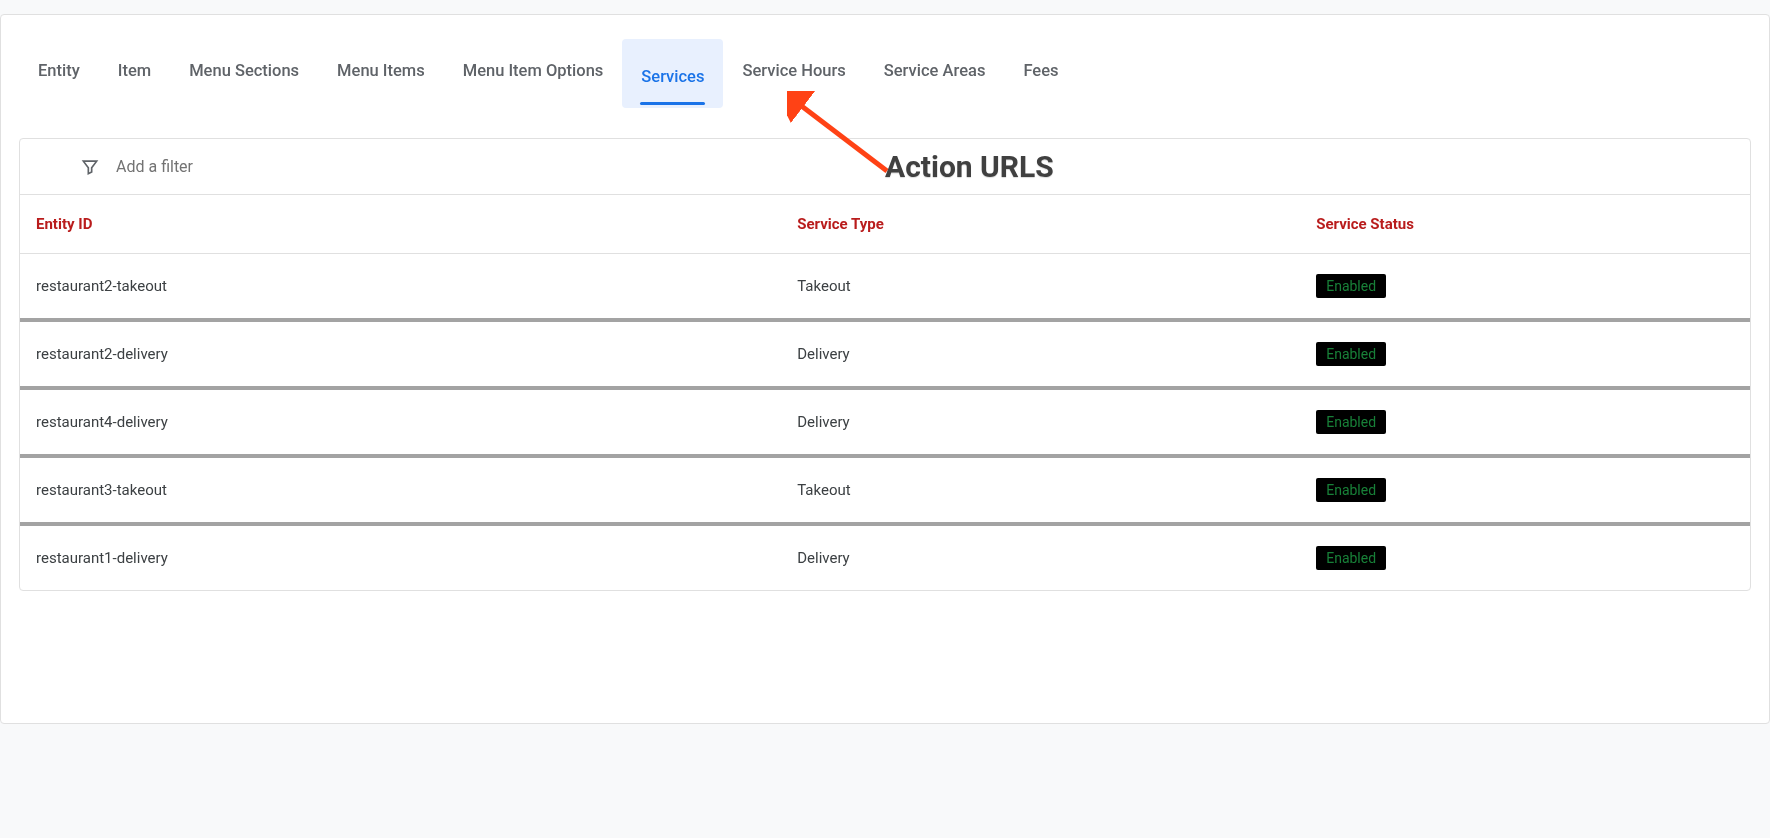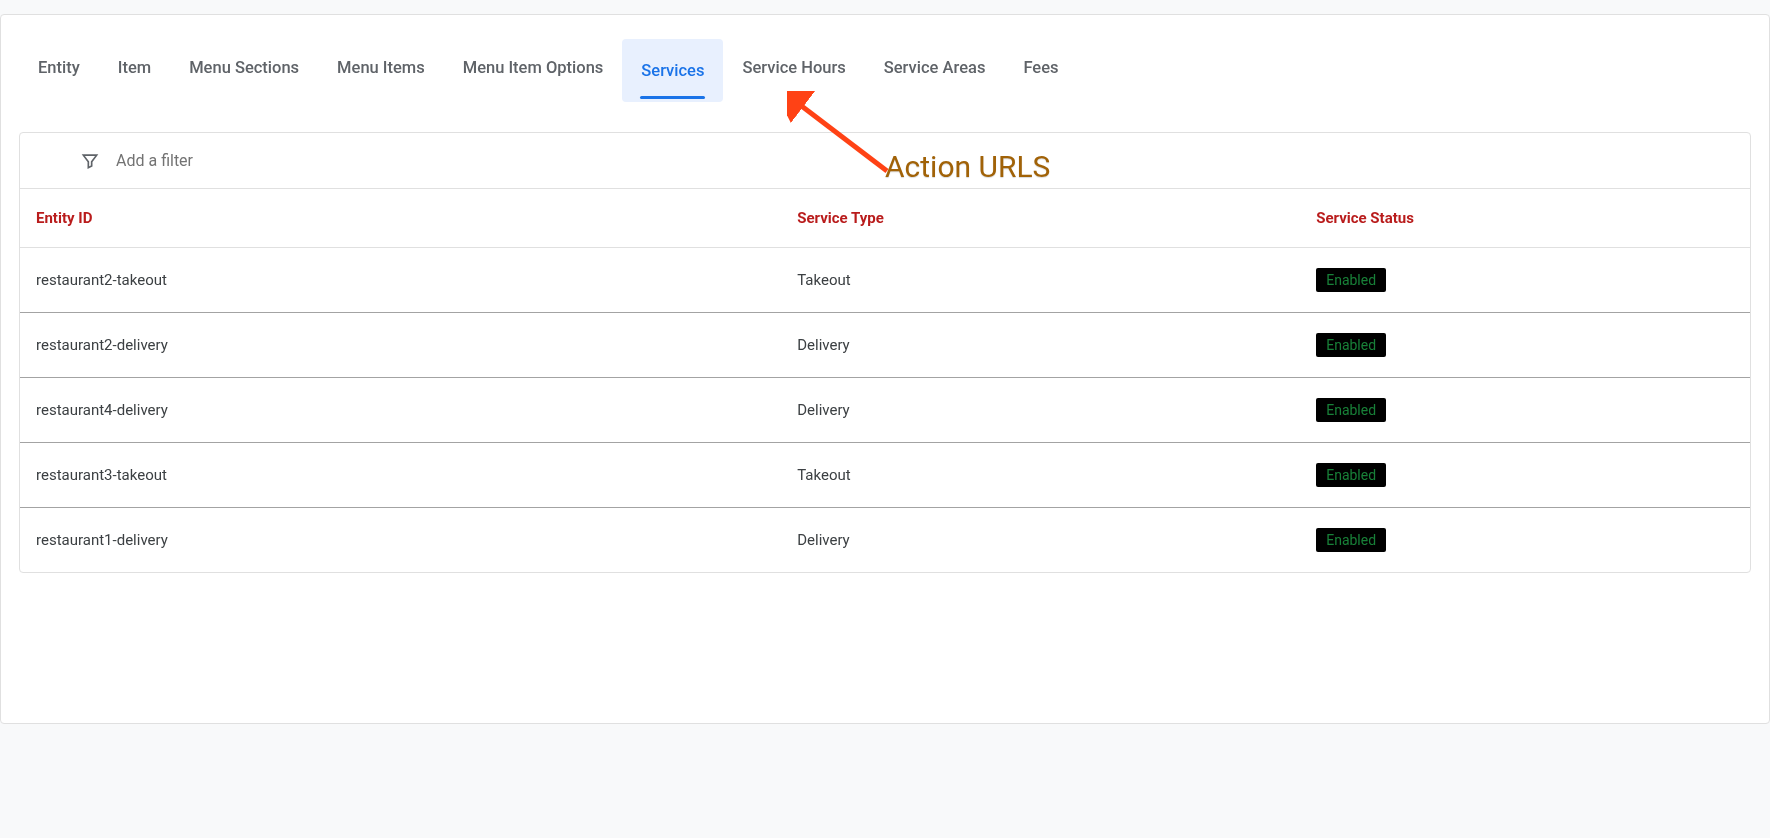--- a/index.html
+++ b/index.html
@@ -33,21 +33,21 @@
       font-size: 16.5px;
       font-weight: 500;
       color: #5f6368;
       cursor: pointer;
       position: relative;
     }
     .tab.active {
       color: #1a73e8;
       background: #e8f0fe;
       border-radius: 4px;
-      padding-top: 22px;
+      padding-top: 28px;
       padding-bottom: 22px;
       margin-top: -4px;
     }
     .tab.active::after {
       content: "";
       position: absolute;
       bottom: 3px;
       left: 18px;
       right: 18px;
       height: 3px;
@@ -90,21 +90,21 @@
       padding: 20px 16px;
       font-size: 15px;
       font-weight: 700;
       color: #b91c1c;
       border-bottom: 1px solid #e0e0e0;
     }
     tbody td {
       padding: 20px 16px;
       font-size: 15px;
       color: #3c4043;
-      border-bottom: 1px solid #a3a3a3;
+      border-bottom: 4px solid #a3a3a3;
     }
     tbody tr:last-child td {
       border-bottom: none;
     }
     .col-entity { width: 44%; }
     .col-type { width: 30%; }
     .col-status { width: 26%; }
     .status-badge {
       display: inline-block;
       background: #000000;
@@ -125,22 +125,22 @@
     .annotation svg {
       position: absolute;
       left: 0;
       top: 0;
     }
     .annotation-label {
       position: absolute;
       left: 98px;
       top: 58px;
       font-size: 30px;
-      font-weight: 400;
-      color: #a16207;
+      font-weight: 700;
+      color: #404040;
       white-space: nowrap;
       text-shadow: 0 1px 1px rgba(0,0,0,0.15);
     }
   </style>
 </head>
 <body>
 
 <div class="page-container">
 
   <div class="tabs" id="tabs-bar">

